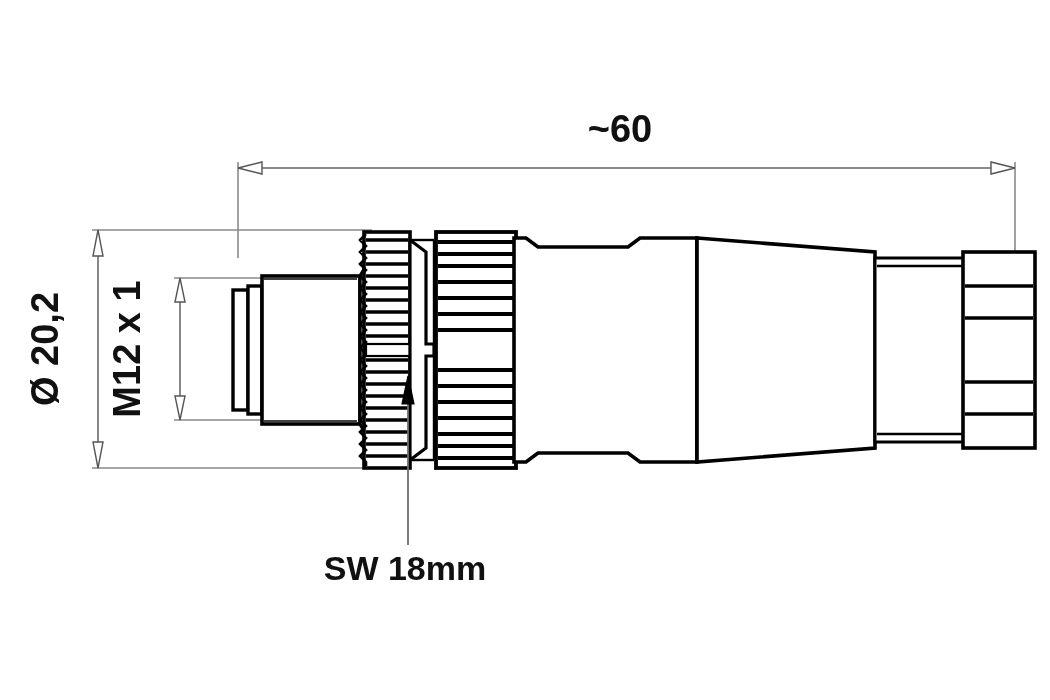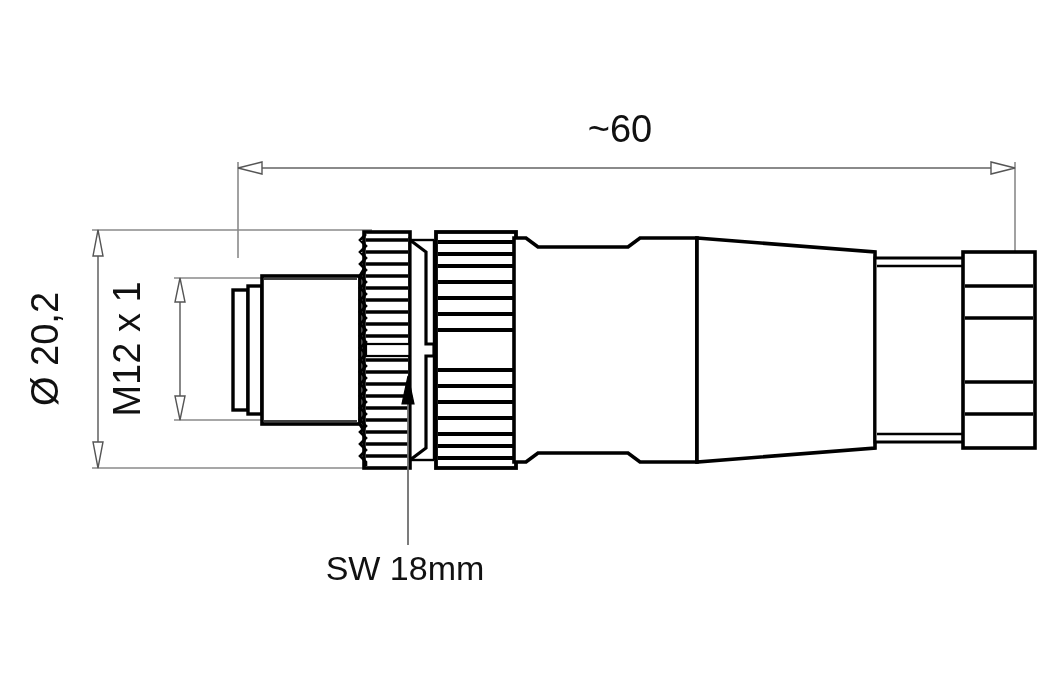--- a/index.html
+++ b/index.html
@@ -7,20 +7,21 @@
     padding: 0;
     background: #ffffff;
   }
   #drawing-root {
     position: relative;
     width: 1050px;
     height: 700px;
     background: #ffffff;
     font-family: "Liberation Sans", sans-serif;
     overflow: hidden;
+    font-weight: bold;
   }
   #drawing-svg {
     position: absolute;
     left: 0;
     top: 0;
     width: 1050px;
     height: 700px;
   }
   .dim-text {
     font-family: "Liberation Sans", sans-serif;

